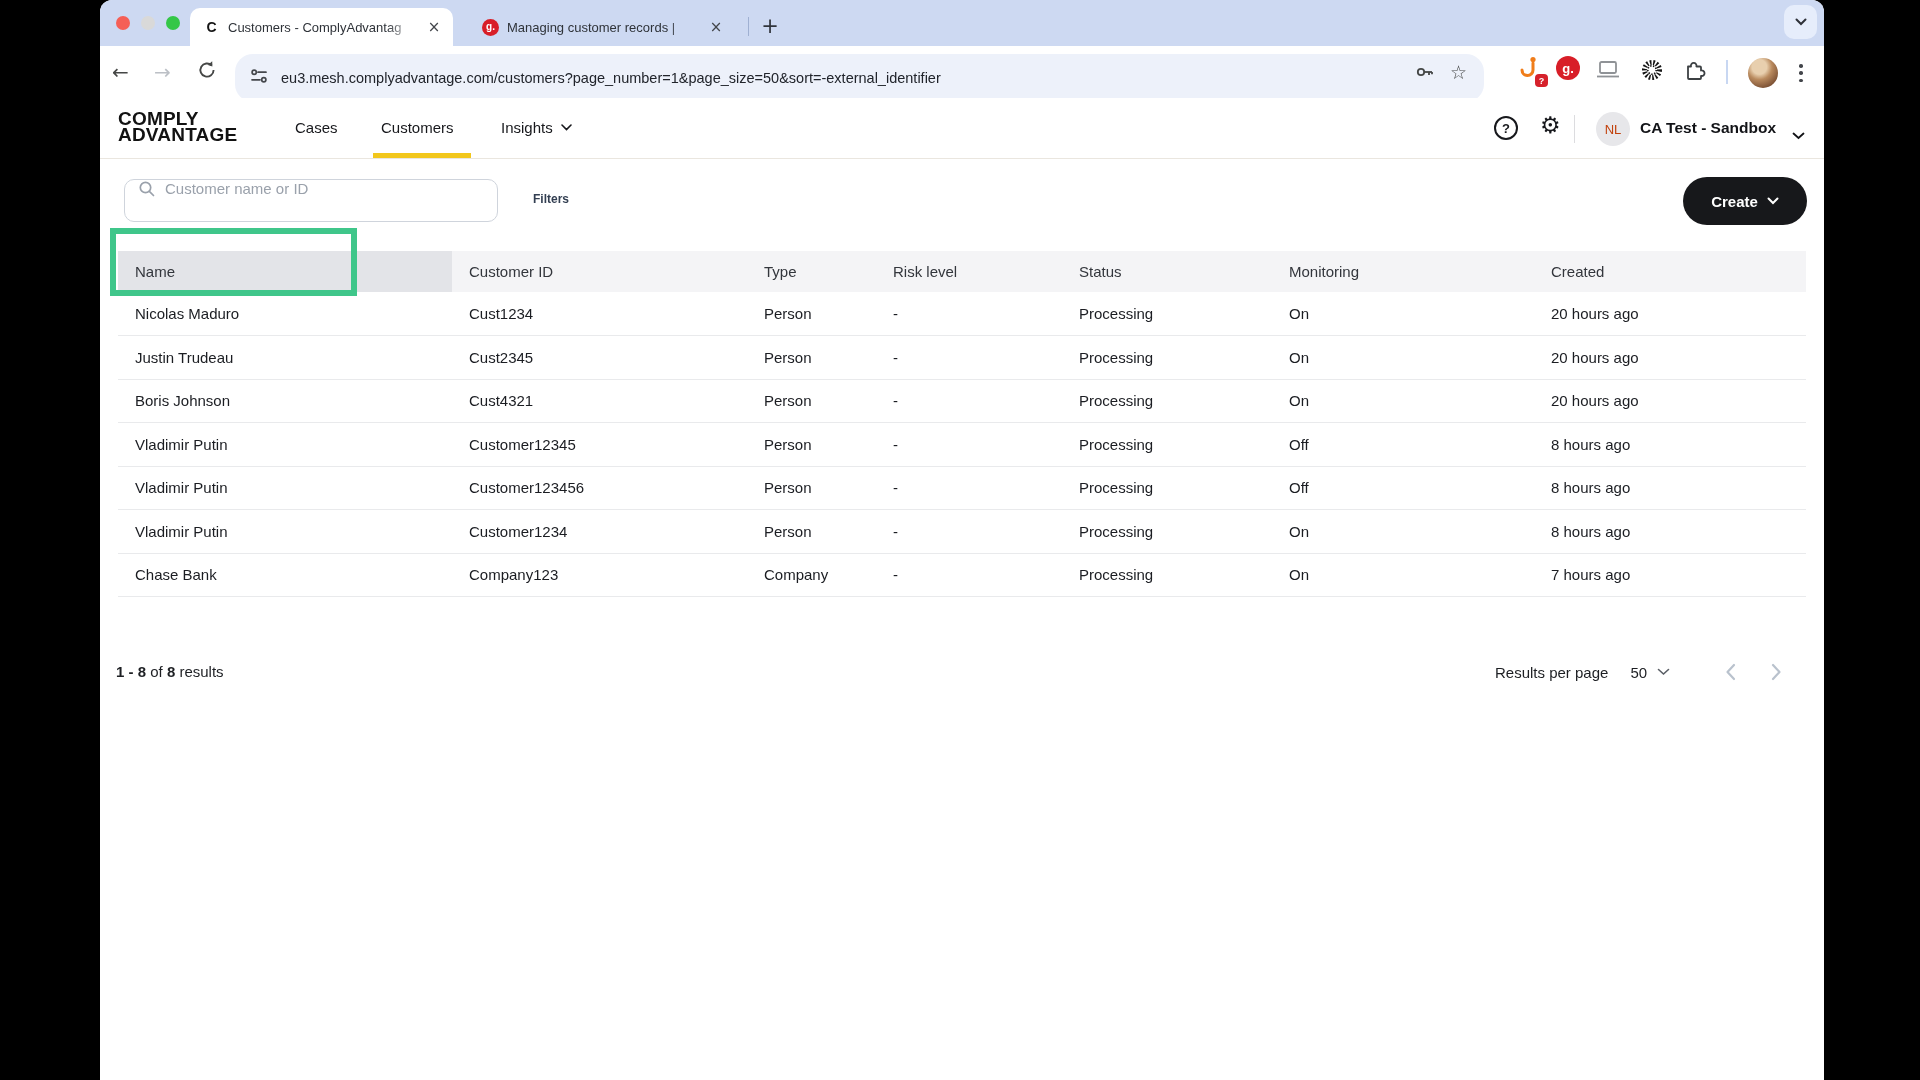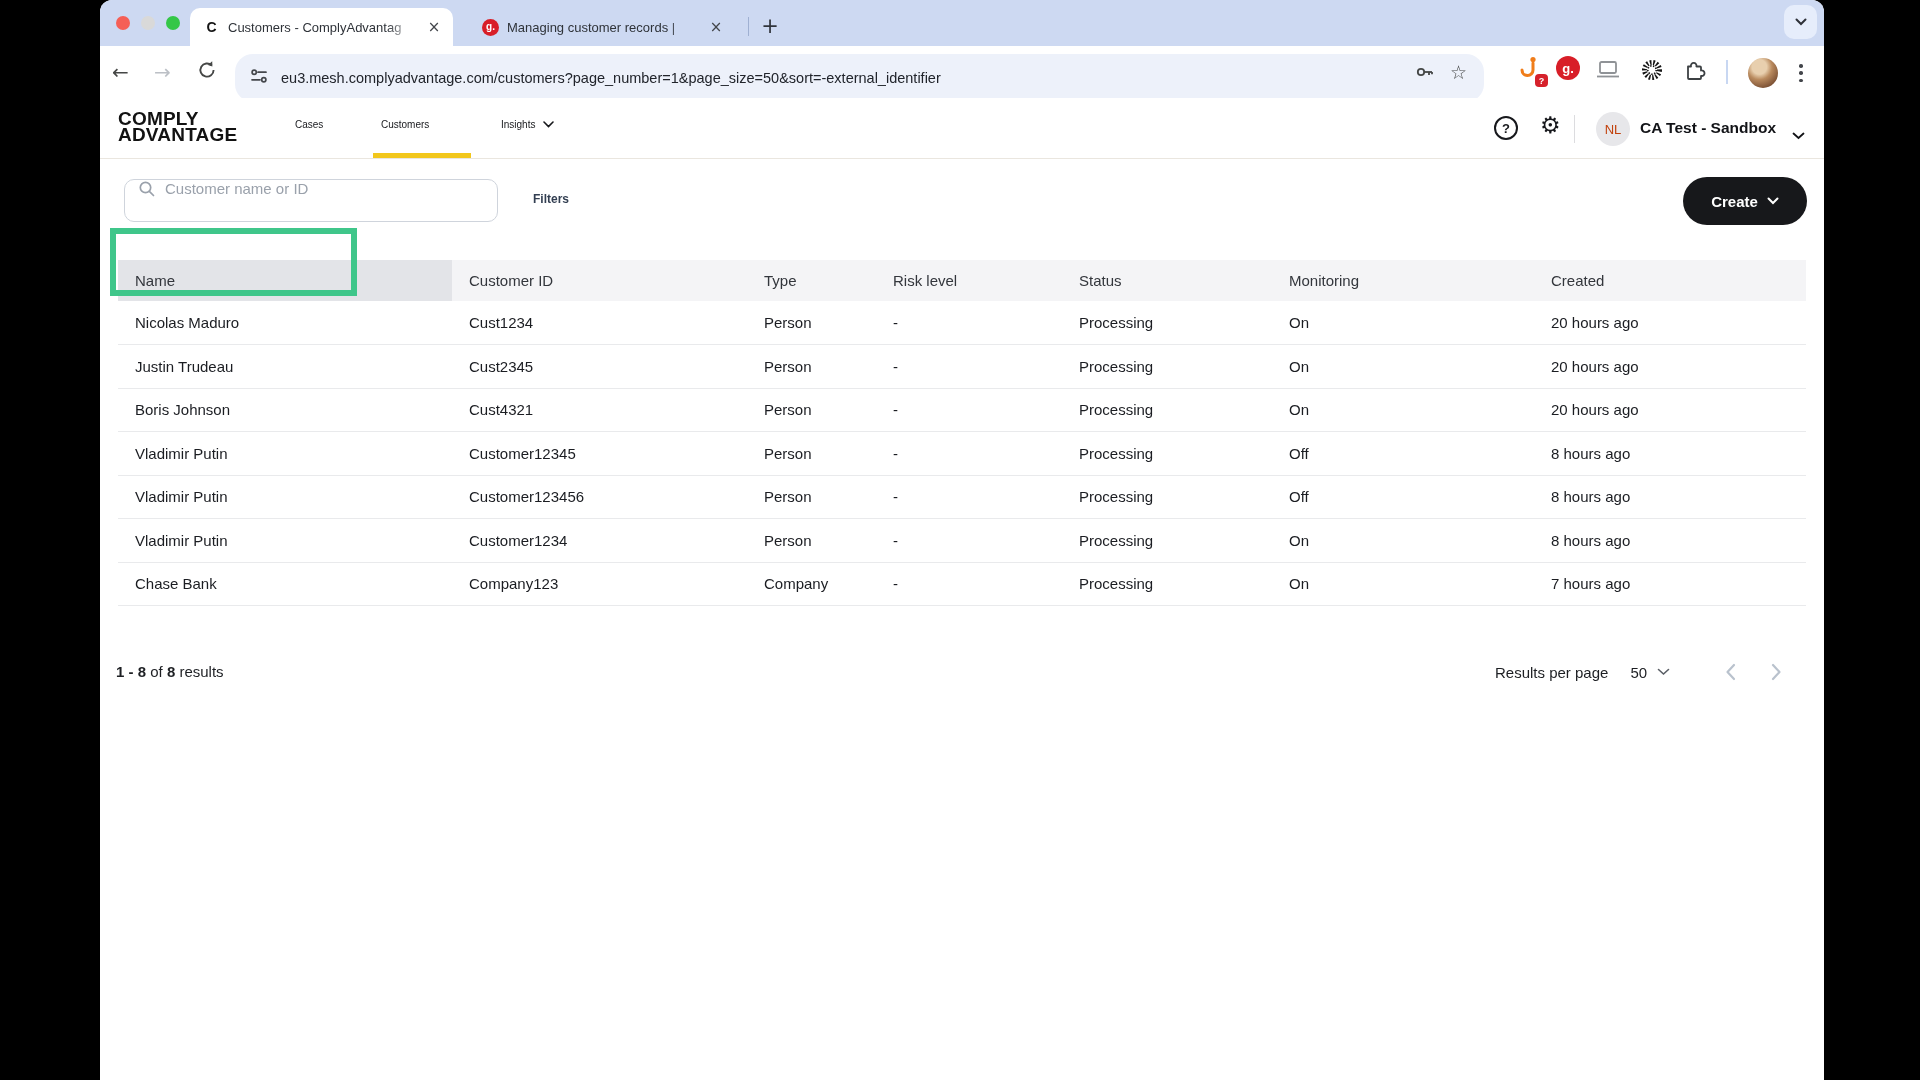--- a/index.html
+++ b/index.html
@@ -59,21 +59,21 @@
   .dots3 span { width:3.5px; height:3.5px; border-radius:50%; background:#43464b; }
   .extsep { position:absolute; left:1626px; top:14px; width:2px; height:24px; background:#c8d7f2; }
   .badge { position:absolute; right:-4px; bottom:-5px; width:13px; height:13px; background:#d6212b;
            border-radius:4px; color:#fff; font-size:9px; font-weight:700; display:flex;
            align-items:center; justify-content:center; }
 
   
   .appheader { position:relative; height:61px; background:#fff; border-bottom:1px solid #eae6df; }
   .logo { position:absolute; left:18px; top:13px; font-weight:800; font-size:19px;
           line-height:16px; color:#121212; letter-spacing:0.2px; }
-  .navitem { position:absolute; top:21px; font-size:10px; font-weight:500; color:#17181c; }
+  .navitem { position:absolute; top:21px; font-size:15px; font-weight:500; color:#17181c; }
   .nav-underline { position:absolute; left:273px; top:55px; width:98px; height:5px;
           background:var(--brand-yellow,#f2c71c); }
   .hicon { position:absolute; top:18px; color:#17181c; }
   .help-circle { width:24px; height:24px; border:2px solid #17181c; border-radius:50%;
           display:flex; align-items:center; justify-content:center; font-size:13px; font-weight:700; }
   .hdivider { position:absolute; left:1474px; top:17px; width:1px; height:28px; background:#dcdcdf; }
   .nl { position:absolute; left:1496px; top:14px; width:34px; height:34px; border-radius:50%;
         background:#e7e7ea; color:#c2410c; font-size:13px; font-weight:500;
         display:flex; align-items:center; justify-content:center; }
   .acctname { position:absolute; left:1540px; top:21px; font-size:15.5px; font-weight:700; color:#121317; }
@@ -85,21 +85,21 @@
   .searchbox input { border:none; outline:none; font-size:15px; color:#1b1d22; width:300px;
                font-family:inherit; background:transparent; }
   .searchbox input::placeholder { color:#9aa1ab; }
   .filters { position:absolute; left:433px; top:192px; font-size:12px; font-weight:700; color:#333f52; }
   .createbtn { position:absolute; left:1583px; top:177px; width:124px; height:48px;
                background:var(--create-bg,#17181b); border-radius:24px; color:#fff; border:none;
                font-size:15px; font-weight:700; display:flex; align-items:center;
                justify-content:center; gap:9px; font-family:inherit; }
 
   
-  .tablewrap { position:absolute; left:18px; top:260px; width:1688px; }
+  .tablewrap { position:absolute; left:18px; top:251px; width:1688px; }
   table { border-collapse:collapse; table-layout:fixed; width:1688px; }
   thead tr { background:#f4f4f6; height:41px; }
   th { text-align:left; font-weight:400; font-size:15px; color:#33363c; padding-left:17px; }
   th.namecol { background:#e3e4e8; }
   tbody tr { height:43.5px; border-top:1px solid #e9eaec; }
   tbody tr:first-child { border-top:none; }
   tbody tr:last-child { border-bottom:1px solid #e9eaec; }
   td { font-size:15px; color:#1b1d22; padding-left:17px; }
 
   .annotation { position:absolute; left:10px; top:228px; width:247px; height:68px;

